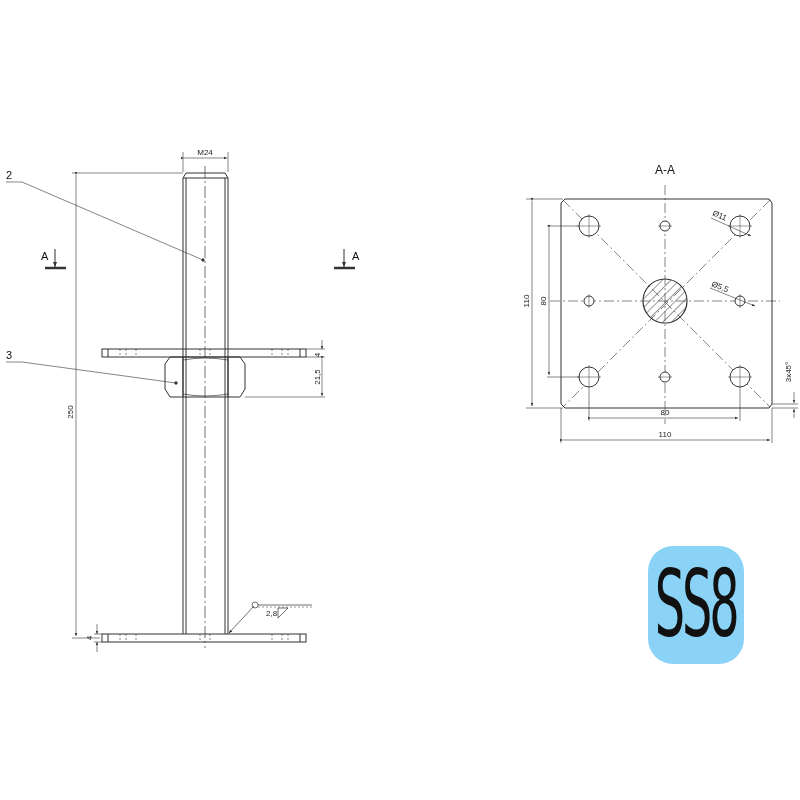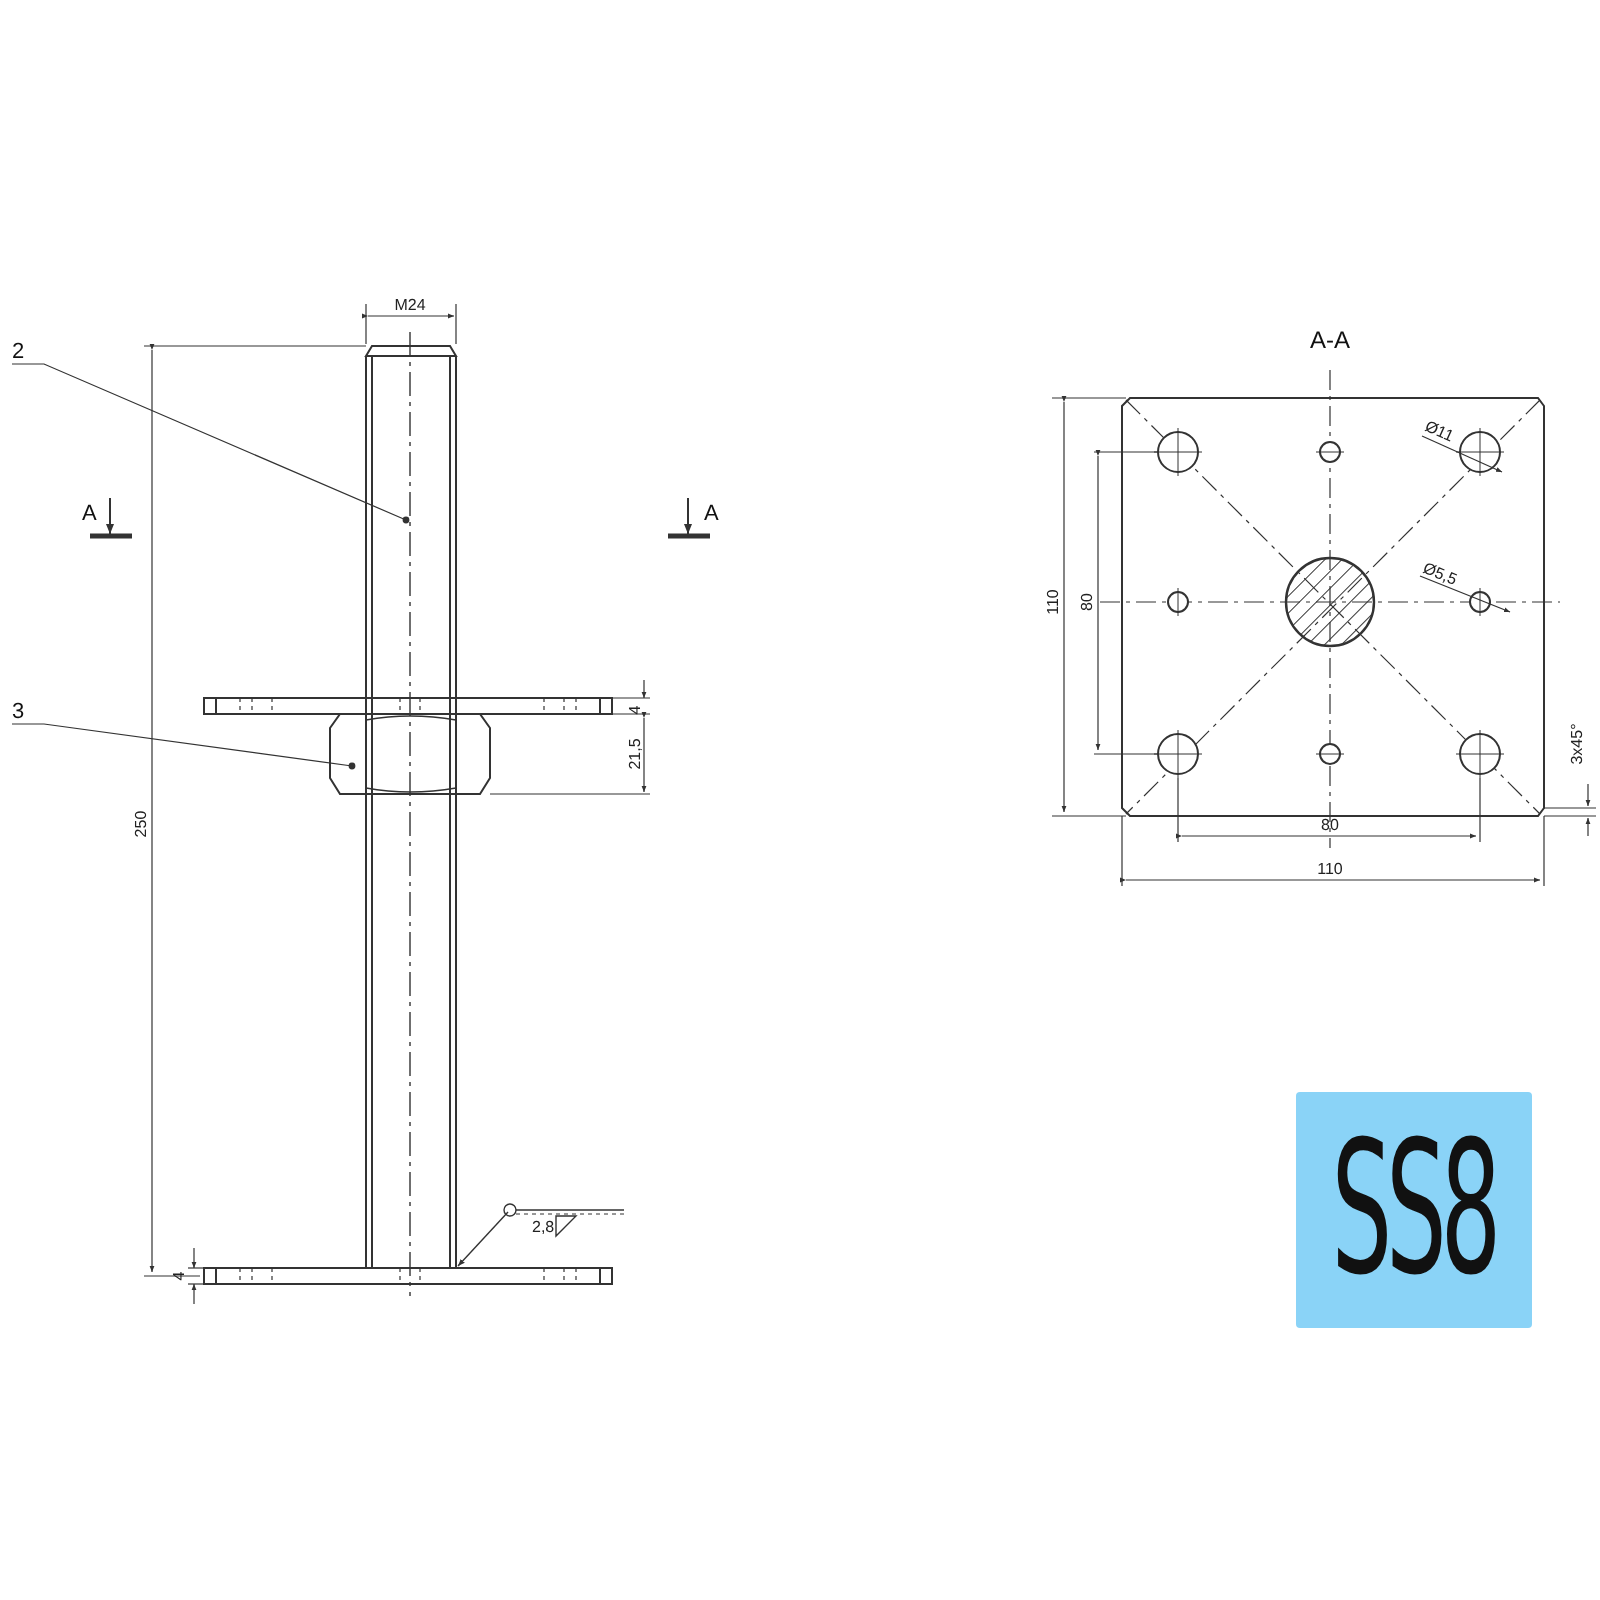--- a/index.html
+++ b/index.html
@@ -2,22 +2,22 @@
 <html><head>
 <meta charset="utf-8">
 <style>
   html, body { margin: 0; padding: 0; background: #ffffff; }
   body { width: 800px; height: 800px; position: relative; overflow: hidden; font-family: "Liberation Sans", sans-serif; }
   svg.drawing { position: absolute; left: 0; top: 0; }
   .dim-text { font-family: "Liberation Sans", sans-serif; font-size: 8px; fill: #222; }
   .label-text { font-family: "Liberation Sans", sans-serif; font-size: 11px; fill: #111; }
   .title-text { font-family: "Liberation Sans", sans-serif; font-size: 12px; fill: #111; }
   .logo {
-    position: absolute; left: 648px; top: 546px; width: 118px; height: 118px;
-    background: #8ad3f7; border-radius: 2px;
+    position: absolute; left: 648px; top: 546px; width: 96px; height: 118px;
+    background: #8ad3f7; border-radius: 25px;
     display: flex; align-items: center; justify-content: center;
   }
   .logo span {
     font-family: "DejaVu Sans", sans-serif; font-weight: normal;
     font-size: 92px; color: #111; letter-spacing: -6px;
     transform: scaleX(0.52); display: inline-block; line-height: 1;
   }
 </style>
 </head>
 <body>

